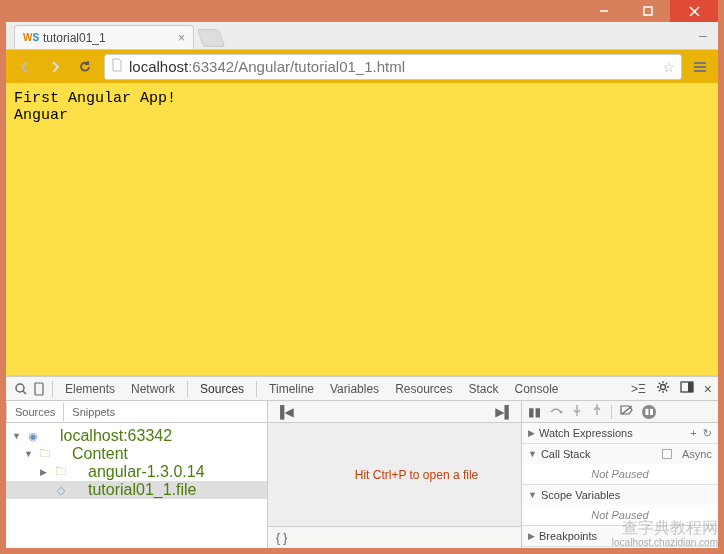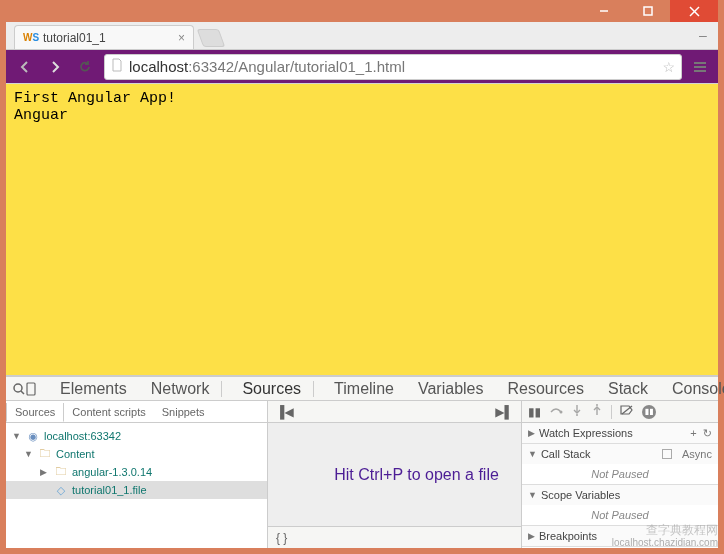--- a/index.html
+++ b/index.html
@@ -17,84 +17,84 @@
 .tabstrip { height: 28px; background: #ededed; display: flex; align-items: flex-end; border-bottom: 1px solid #ccc; padding-left: 8px; position: relative; }
 .tab { background: #f8f8f8; border: 1px solid #ccc; border-bottom: none; border-radius: 4px 4px 0 0; height: 24px; width: 180px; display: flex; align-items: center; padding: 0 8px; font-size: 12px; color: #444; position: relative; }
 .tab .fav { width: 14px; height: 14px; margin-right: 6px; font-weight: bold; font-size: 10px; display: inline-flex; align-items: center; }
 .tab .fav .w { color: #d98000; }
 .tab .fav .s { color: #2a8de0; }
 .tab .x { position: absolute; right: 8px; color: #888; font-size: 12px; }
 .newtab { width: 22px; height: 18px; margin-left: 6px; margin-bottom: 2px; background: #ddd; border: 1px solid #ccc; border-radius: 3px; transform: skewX(20deg); }
 .wc { position:absolute; right:6px; top:6px; width:18px; height:14px; display:flex; align-items:center; justify-content:center; font-size:14px; color:#888;}
 
 
-.addrbar { height: 34px; background: #701a75; border-bottom: 1px solid #d4d4d4; display: flex; align-items: center; padding: 0 8px; gap: 8px; }
+.addrbar { height: 34px; background: #eab308; border-bottom: 1px solid #d4d4d4; display: flex; align-items: center; padding: 0 8px; gap: 8px; }
 .navbtn { width: 22px; height: 22px; display: flex; align-items: center; justify-content: center; color: #999; }
 .navbtn.enabled { color: #555; }
 .urlbox { flex: 1; height: 26px; border: 1px solid #ccc; border-radius: 3px; background: #fff; display: flex; align-items: center; padding: 0 6px; font-size: 15px; color: #333; }
 .urlbox .page-icon { margin-right: 6px; color: #aaa; }
 .urlbox .host { color: #333; }
 .urlbox .rest { color: #777; }
 .urlbox .port { color: #777; }
 .urlbox .star { margin-left: auto; color: #bbb; font-size: 14px; }
 .menu { width: 20px; height: 20px; display: flex; align-items: center; justify-content: center; color: #777; }
 
 
 .content { flex: 1; background: #fde047; padding: 6px 8px; font-family: "Courier New", monospace; font-size: 15px; color: #000; white-space: pre; }
 
 
 .devtools { height: 173px; border-top: 2px solid #ccc; display: flex; flex-direction: column; font-size: 12px; color: #444; }
 .dt-top { height: 24px; border-bottom: 1px solid #ccc; display: flex; align-items: center; padding: 0 6px; background: #f6f6f4; }
 .dt-top .icon { width: 18px; display: flex; justify-content: center; color: #666; }
 .dt-top .sep { width: 1px; height: 16px; background: #ccc; margin: 0 4px; }
 .dt-tabs { display: flex; align-items: center; gap: 0; }
-.dt-tab { padding: 20px 8px; color: #555; cursor: default; font-size: 16px; margin-left: 8px; }
+.dt-tab { padding: 20px 8px; color: #555; cursor: default; font-size: 12px; }
 .dt-tab.active { color: #333; }
 .dt-top .right { margin-left: auto; display: flex; align-items: center; gap: 10px; color: #555; }
 
 .dt-body { flex: 1; display: flex; overflow: hidden; }
 
 
 .dt-left { width: 262px; border-right: 1px solid #ccc; display: flex; flex-direction: column; background: #fff; }
 .dt-left-tabs { height: 22px; border-bottom: 1px solid #ccc; display: flex; align-items: center; font-size: 11px; }
 .dt-left-tabs .lt { padding: 3px 8px; color: #666; }
 .dt-left-tabs .lt.active { background: #fff; border: 1px solid #ccc; border-bottom-color: #fff; border-top: none; position: relative; top: 1px; }
 .tree { padding: 4px 0; font-size: 12px; }
 .tree .row { display: flex; align-items: center; height: 18px; padding-left: 6px; gap: 4px; }
 .tree .row.selected { background: #dedede; }
 .tree .tw { width: 10px; color: #777; font-size: 9px; }
 .tree .ic { width: 14px; display: flex; justify-content: center; font-size: 11px; }
-.tree .lbl { font-size: 11px; color: #0f766e; }
+.tree .lbl { font-size: 16px; color: #4d7c0f; margin-left: 16px; }
 .folder { color: #c9a04f; }
 .globe { color: #6a8fbf; }
 .file { color: #6aa6d6; }
 .ind1 { padding-left: 18px !important; }
 .ind2 { padding-left: 34px !important; }
 
 
 .dt-mid { flex: 1; display: flex; flex-direction: column; background: #eee; border-right: 1px solid #ccc; }
 .dt-mid-top { height: 22px; border-bottom: 1px solid #ccc; background: #f6f6f4; display: flex; align-items: center; justify-content: space-between; padding: 0 8px; color: #666; }
-.dt-mid-msg { flex: 1; display: flex; align-items: center; justify-content: center; color: #4c1d95; font-size: 16px; padding-left: 44px; }
+.dt-mid-msg { flex: 1; display: flex; align-items: center; justify-content: center; color: #c2410c; font-size: 12px; padding-left: 44px; }
 .dt-mid-bottom { height: 22px; border-top: 1px solid #ccc; background: #f6f6f4; display: flex; align-items: center; padding: 0 8px; color: #666; gap: 10px; }
 
 
 .dt-right { width: 196px; display: flex; flex-direction: column; background: #fff; }
 .dt-right-top { height: 22px; border-bottom: 1px solid #ccc; background: #f6f6f4; display: flex; align-items: center; padding: 0 6px; gap: 8px; color: #666; }
 .dt-right-top .rsep { width: 1px; height: 14px; background: #ccc; }
 .dt-right-top .dim { opacity: 0.55; }
 .dt-right-top .pause-circle { width:14px; height:14px; border-radius:50%; background:#888; color:#fff; display:inline-flex; align-items:center; justify-content:center; font-size:8px; }
 .sect { border-bottom: 1px solid #ddd; }
 .sect-h { height: 20px; display: flex; align-items: center; padding: 0 6px; font-size: 11px; color: #444; background: #fafafa; gap: 4px; }
 .sect-h .tw { font-size: 9px; color: #777; }
 .sect-h .sp { margin-left: auto; display: flex; align-items: center; gap: 6px; color: #777; }
 .sect-body { padding: 4px 8px; font-size: 11px; font-style: italic; color: #888; text-align: center; background: #fff; }
 .async-cb { width: 10px; height: 10px; border: 1px solid #aaa; display: inline-block; margin-right: 4px; }
 
 .watermark { position: absolute; right: 6px; bottom: 6px; font-size: 10px; color: rgba(120,120,120,0.6); font-family: sans-serif; text-align: right; line-height: 1.1; pointer-events: none; }
-.watermark .cn { font-size: 12px; opacity: 0.7; margin-top: 15px; }
+.watermark .cn { font-size: 16px; opacity: 0.7; margin-top: 15px; }
 </style>
 </head>
 <body>
 
 <div class="window">
 
   <div class="titlebar">
     <div class="btn">
         <svg width="10" height="10">
           <line x1="1" y1="5" x2="9" y2="5" stroke-width="1.5"></line>
@@ -211,21 +211,20 @@
             </svg></span>
         <span style="font-size:14px;">×</span>
       </div>
     </div>
 
     <div class="dt-body">
 
       <div class="dt-left">
         <div class="dt-left-tabs">
           <div class="lt active">Sources</div>
-          <div class="lt">Content scripts</div>
           <div class="lt">Snippets</div>
         </div>
         <div class="tree">
           <div class="row">
               <span class="tw">▼</span>
               <span class="ic globe">◉</span>
               <span class="lbl">localhost:63342</span>
             </div>
           <div class="row ind1">
               <span class="tw">▼</span>

